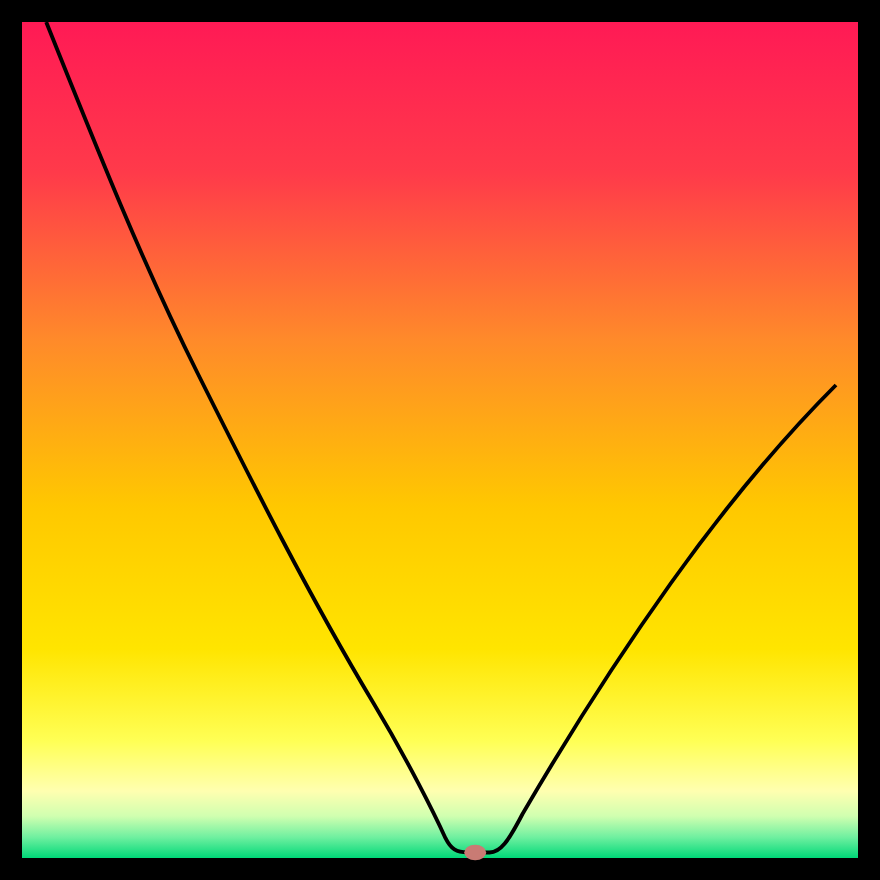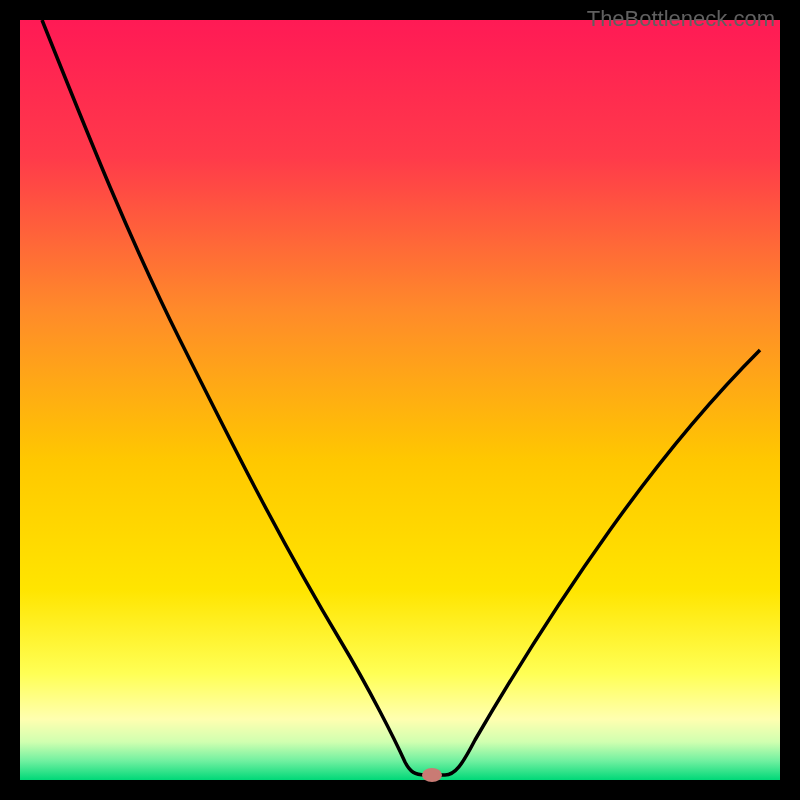--- a/index.html
+++ b/index.html
@@ -22,21 +22,20 @@
     z-index: 10;
   }
   svg {
     display: block;
   }
 </style>
 </head>
 <body>
 
 <div class="chart-container">
-  <div class="watermark">TheBottleneck.com</div>
   <svg width="800" height="800" viewBox="0 0 800 800">
     <defs>
       <linearGradient id="bgGrad" x1="0" y1="0" x2="0" y2="1">
         <stop offset="0%" stop-color="#ff1a55"></stop>
         <stop offset="18%" stop-color="#ff3a4a"></stop>
         <stop offset="38%" stop-color="#ff8a2a"></stop>
         <stop offset="58%" stop-color="#ffc800"></stop>
         <stop offset="75%" stop-color="#ffe500"></stop>
         <stop offset="86%" stop-color="#ffff55"></stop>
         <stop offset="92%" stop-color="#ffffb0"></stop>

